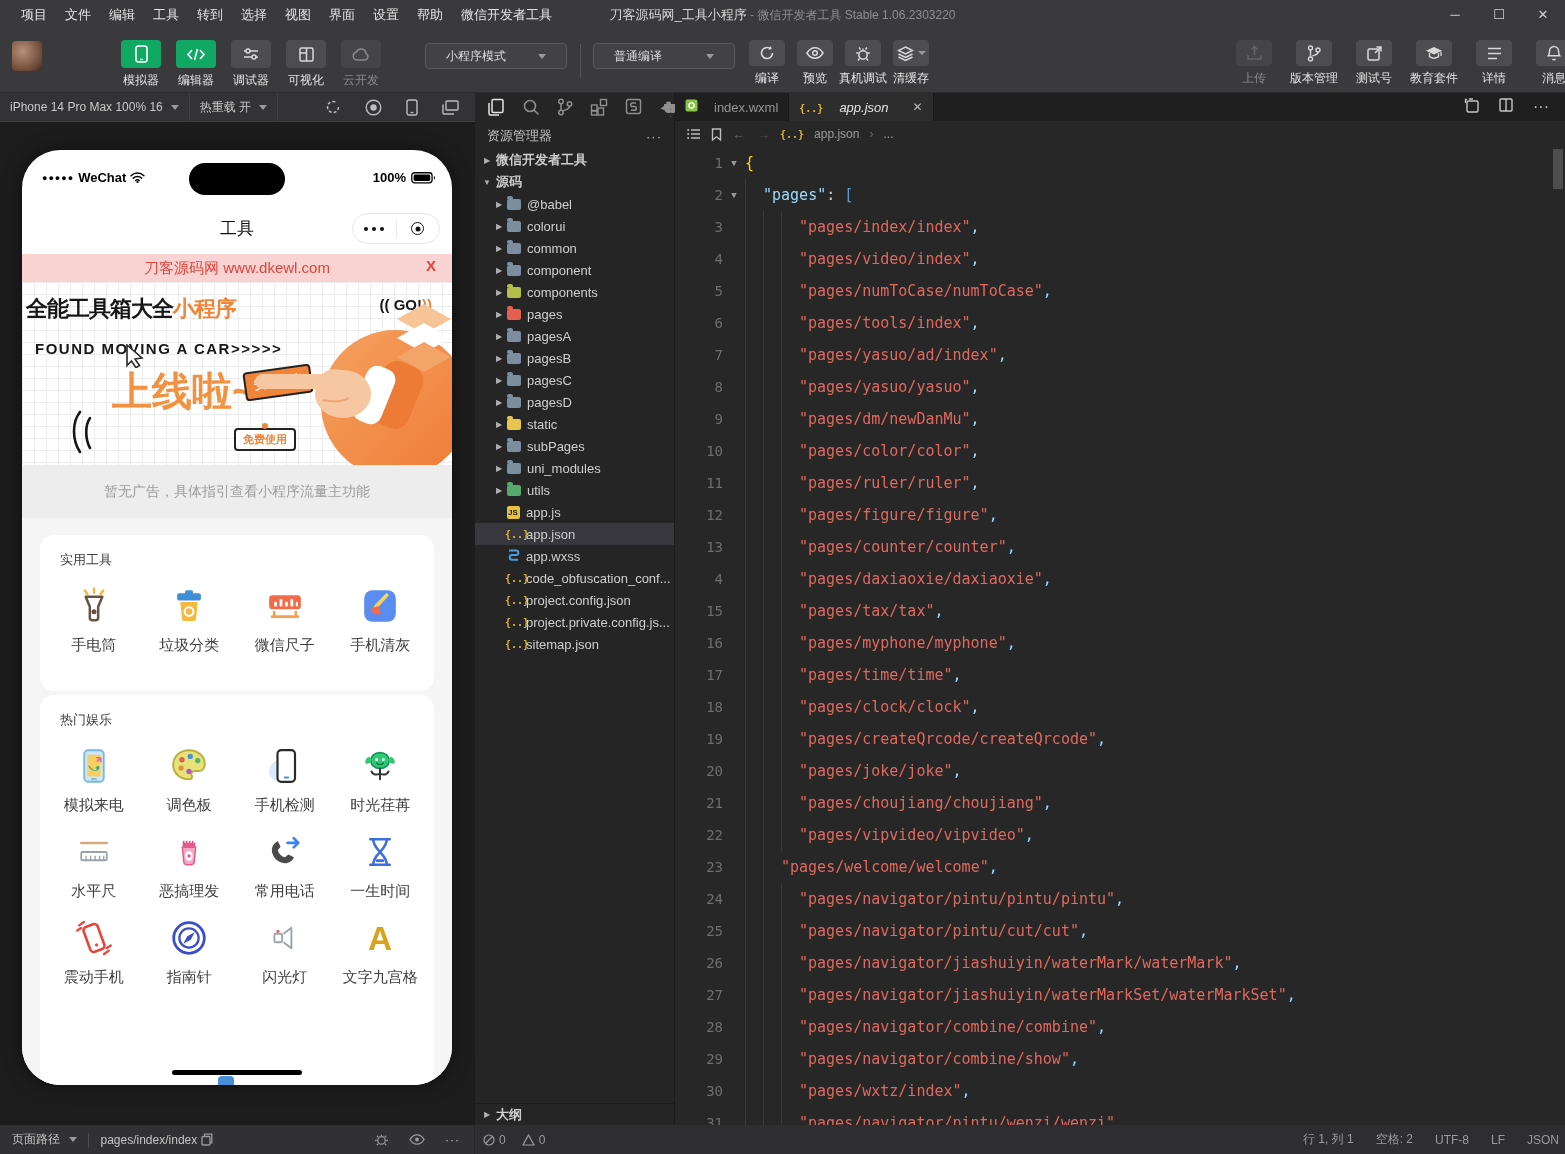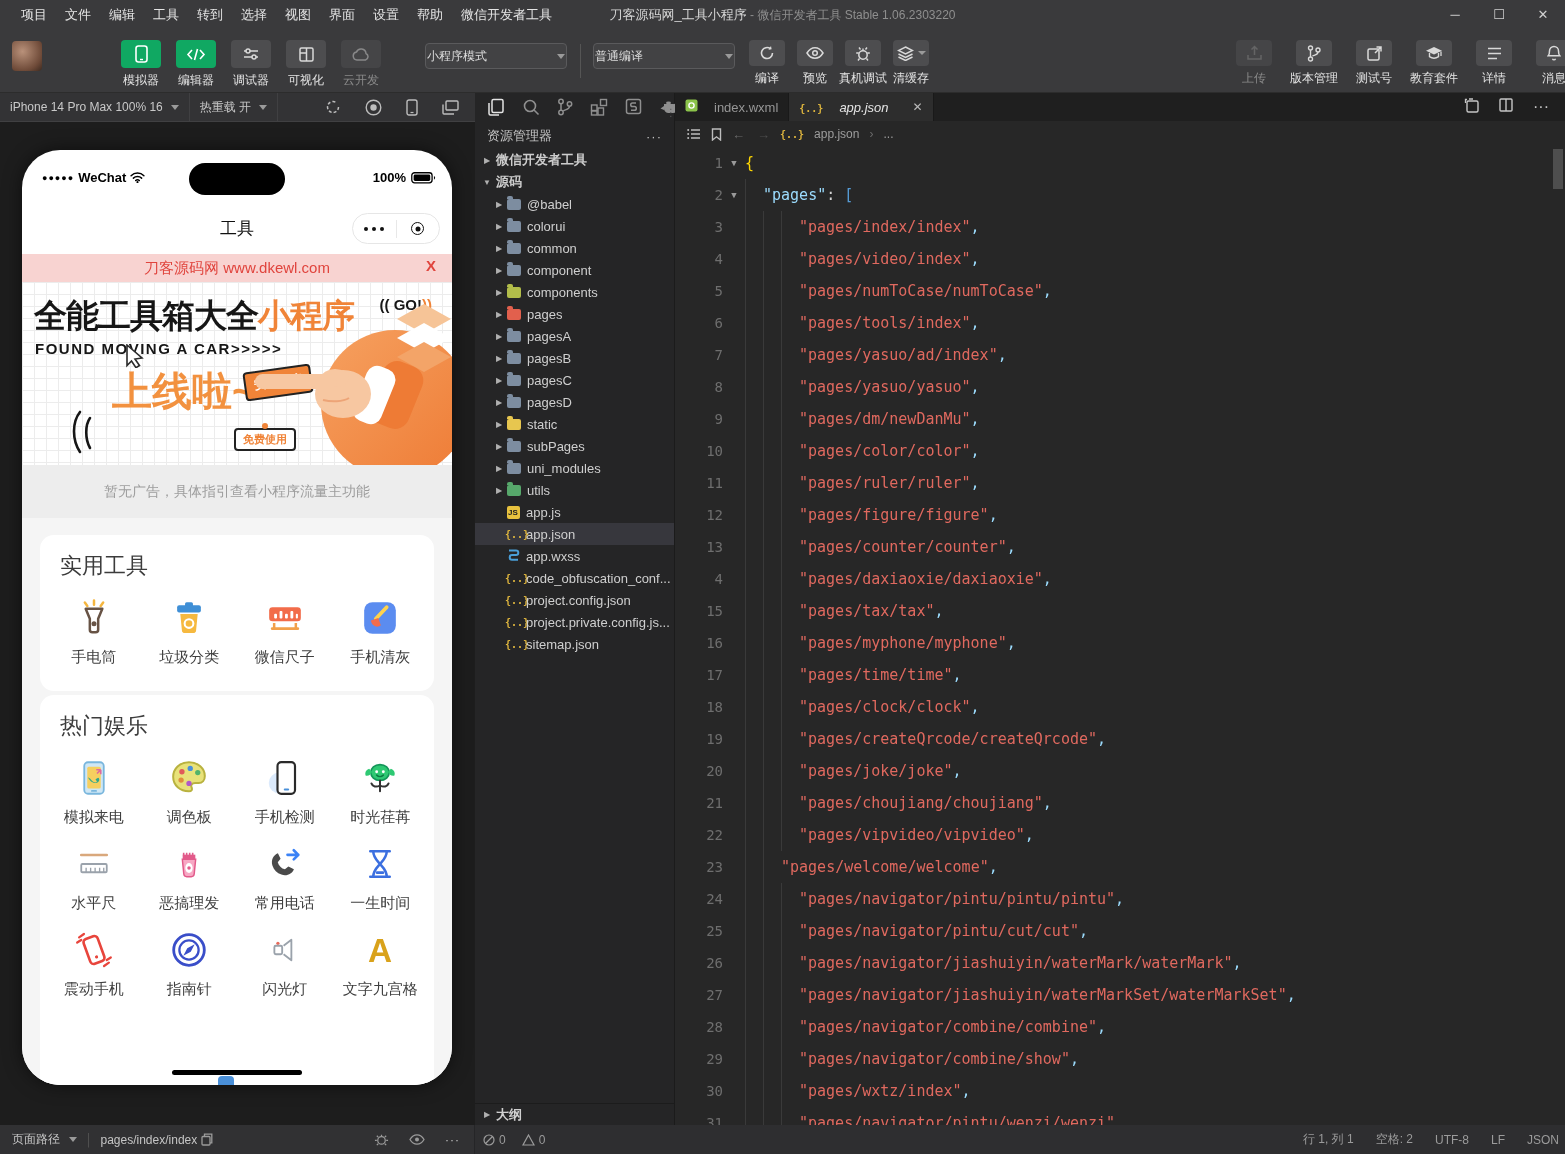--- a/index.html
+++ b/index.html
@@ -26,21 +26,21 @@
   .tb-btn { display:flex; flex-direction:column; align-items:center; width:46px; cursor:pointer; }
   .tb-btn .ic { width:40px; height:28px; border-radius:4px; background:#4d4d4f; display:flex;
     align-items:center; justify-content:center; }
   .tb-btn.green .ic { background:#10a862; }
   .tb-btn .lb { font-size:12px; margin-top:4px; color:#e3e3e3; white-space:nowrap; }
   .tb-btn.disabled .ic { background:#454547; }
   .tb-btn.disabled .ic svg { opacity:.45; }
   .tb-btn.disabled .lb { color:#8a8a8a; }
   .dropdown { position:absolute; top:13px; height:26px; background:#424244; border:1px solid #5a5a5c;
     border-radius:4px; font-size:12px; color:#ddd; display:flex; align-items:center;
-    padding:0 1px; justify-content:space-between; cursor:pointer; }
+    padding:0 20px; justify-content:space-between; cursor:pointer; }
   .caret { width:0; height:0; border-left:4px solid transparent; border-right:4px solid transparent;
     border-top:5px solid #9a9a9a; margin-left:8px; }
   .vdiv { position:absolute; top:14px; width:1px; height:34px; background:#555; }
   .icbtn-lab { display:flex; flex-direction:column; align-items:center; width:44px; cursor:pointer; }
   .icbtn-lab .ic { width:36px; height:26px; border-radius:4px; background:#4d4d4f; display:flex;
     align-items:center; justify-content:center; }
   .icbtn-lab .lb { font-size:12px; margin-top:4px; color:#e3e3e3; white-space:nowrap; }
 
   
   #sim { position:absolute; left:0; top:93px; width:475px; height:1032px; background:#1d1d1d; overflow:hidden; }
@@ -72,21 +72,21 @@
   .target::after { content:""; position:absolute; left:50%; top:50%; width:5px; height:5px;
     background:#111; border-radius:50%; transform:translate(-50%,-50%); }
 
   #ad-strip { position:absolute; left:0; top:104px; width:430px; height:28px; background:#f8d3d1;
     display:flex; align-items:center; justify-content:center; font-size:15px; color:#e0443d; }
   #ad-close { position:absolute; right:16px; top:3px; font-size:15px; font-weight:700; color:#e0443d; cursor:pointer; }
 
   #banner { position:absolute; left:0; top:132px; width:430px; height:183px; background:#fff;
     background-image:linear-gradient(#ececec 1px,transparent 1px),linear-gradient(90deg,#ececec 1px,transparent 1px);
     background-size:12px 12px; overflow:hidden; }
-  #bn-title { position:absolute; left:12px; top:12px; font-size:33px; font-weight:900; color:#161616;
+  #bn-title { position:absolute; left:4px; top:12px; font-size:22px; font-weight:900; color:#161616;
     letter-spacing:-1px; white-space:nowrap; }
   #bn-title .orange { color:#f08438; }
   #bn-go { position:absolute; right:20px; top:14px; font-size:15px; font-weight:900; color:#161616; }
   #bn-go .p2 { color:#f08438; }
   #bn-sub { position:absolute; left:13px; top:58px; font-size:15px; font-weight:800; color:#161616; letter-spacing:1.5px; }
   #bn-slogan { position:absolute; left:90px; top:82px; font-size:40px; font-weight:900; color:#f2913f; }
   .ticket1 { position:absolute; left:222px; top:86px; background:#f08438; border:2px solid #222;
     border-radius:4px; color:#fff; font-size:12px; font-weight:700; padding:4px 8px; transform:rotate(-8deg); }
   .ticket2 { position:absolute; left:212px; top:146px; background:#fff; border:2px solid #222;
     border-radius:4px; color:#f08438; font-size:11px; font-weight:700; padding:2px 7px; }
@@ -95,21 +95,21 @@
   #bn-art { position:absolute; right:0; top:0; }
   #bn-arcs { position:absolute; left:46px; top:128px; }
   #bn-cursor { position:absolute; left:102px; top:62px; }
 
   #notice { position:absolute; left:0; top:315px; width:430px; height:53px; background:#ededed;
     display:flex; align-items:center; justify-content:center; font-size:14px; color:#9d9d9d; }
   #p-body { position:absolute; left:0; top:368px; width:430px; height:567px; background:#f5f5f5; }
   .card { position:absolute; left:18px; width:394px; background:#fff; border-radius:14px; }
   #card1 { top:17px; height:156px; }
   #card2 { top:177px; height:420px; }
-  .card h3 { font-size:22px; font-weight:500; color:#3c3c3c; padding:16px 0 0 20px; }
+  .card h3 { font-size:13px; font-weight:500; color:#3c3c3c; padding:16px 0 0 20px; }
   .grid { display:grid; grid-template-columns:repeat(4,1fr); row-gap:14px; padding:14px 6px 0; }
   .gitem { display:flex; flex-direction:column; align-items:center; cursor:pointer; }
   .gitem .gi { width:46px; height:46px; display:flex; align-items:center; justify-content:center; }
   .gitem .gl { margin-top:7px; font-size:15px; color:#3e3e3e; white-space:nowrap; }
   #home-ind { position:absolute; left:150px; top:920px; width:130px; height:5px; background:#000; border-radius:3px; z-index:5; }
   #partial-icon { position:absolute; left:196px; top:926px; width:16px; height:9px; background:#4a90d9; border-radius:4px 4px 0 0; }
 
   
   #sb-left { position:absolute; left:0; top:0; width:475px; height:29px; background:#313133;
     border-right:1px solid #252527; display:flex; align-items:center; color:#c5c5c5; font-size:12px; }

